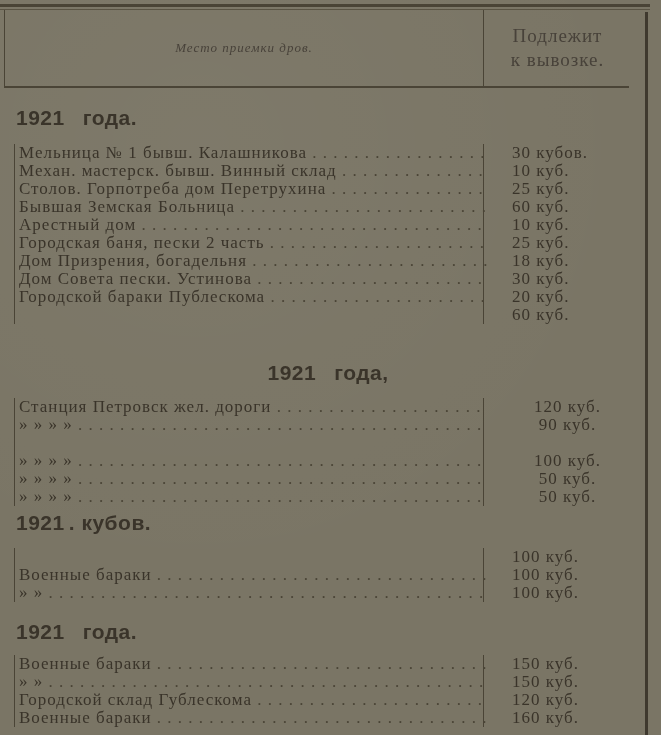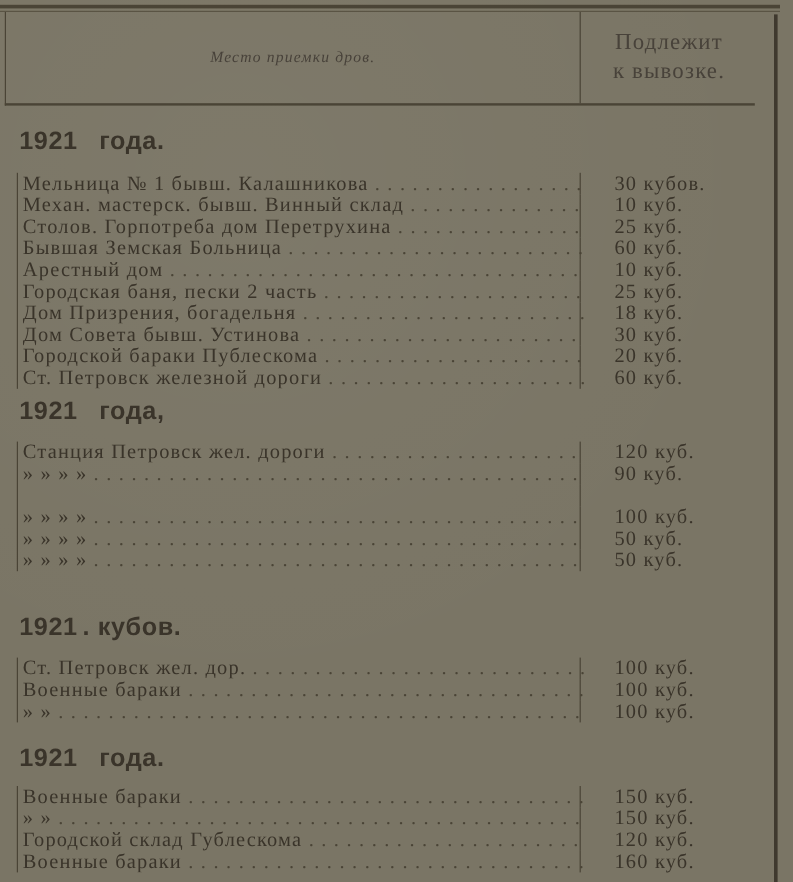--- a/index.html
+++ b/index.html
@@ -100,35 +100,34 @@
         </div>
       <div class="row">
           <span class="place">Городская баня, пески 2 часть</span>
           <span class="qty">25 куб.</span>
         </div>
       <div class="row">
           <span class="place">Дом Призрения, богадельня</span>
           <span class="qty">18 куб.</span>
         </div>
       <div class="row">
-          <span class="place">Дом Совета бывш. Устинова</span>
+          <span class="place">Дом Совета пески. Устинова</span>
           <span class="qty">30 куб.</span>
         </div>
       <div class="row">
           <span class="place">Городской бараки Публескома</span>
           <span class="qty">20 куб.</span>
         </div>
       <div class="row">
-          <span class="place">Ст. Петровск железной дороги</span>
           <span class="qty">60 куб.</span>
         </div>
     </div>
   </div>
 
-  <div class="section" style="top:328px;">
+  <div class="section" style="top:358px;text-align:center;">
     <div class="sec-title"><span class="yr">1921</span><span>года,</span></div>
     <div class="rows" style="margin-top:10px;">
       <div class="row">
           <span class="place">Станция Петровск жел. дороги</span>
           <span class="qty">120 куб.</span>
         </div>
       <div class="row">
           <span class="place">   »          »          »          »</span>
           <span class="qty"> 90 куб.</span>
         </div>
@@ -147,21 +146,20 @@
           <span class="place">   »          »          »          »</span>
           <span class="qty"> 50 куб.</span>
         </div>
     </div>
   </div>
 
   <div class="section" style="top:508px;">
     <div class="sec-title"><span class="yr" style="margin-right:4px;">1921</span><span>. кубов.</span></div>
     <div class="rows" style="margin-top:10px;">
       <div class="row">
-          <span class="place">Ст. Петровск жел. дор.</span>
           <span class="qty">100 куб.</span>
         </div>
       <div class="row">
           <span class="place">Военные бараки</span>
           <span class="qty">100 куб.</span>
         </div>
       <div class="row">
           <span class="place">       »          »</span>
           <span class="qty">100 куб.</span>
         </div>

